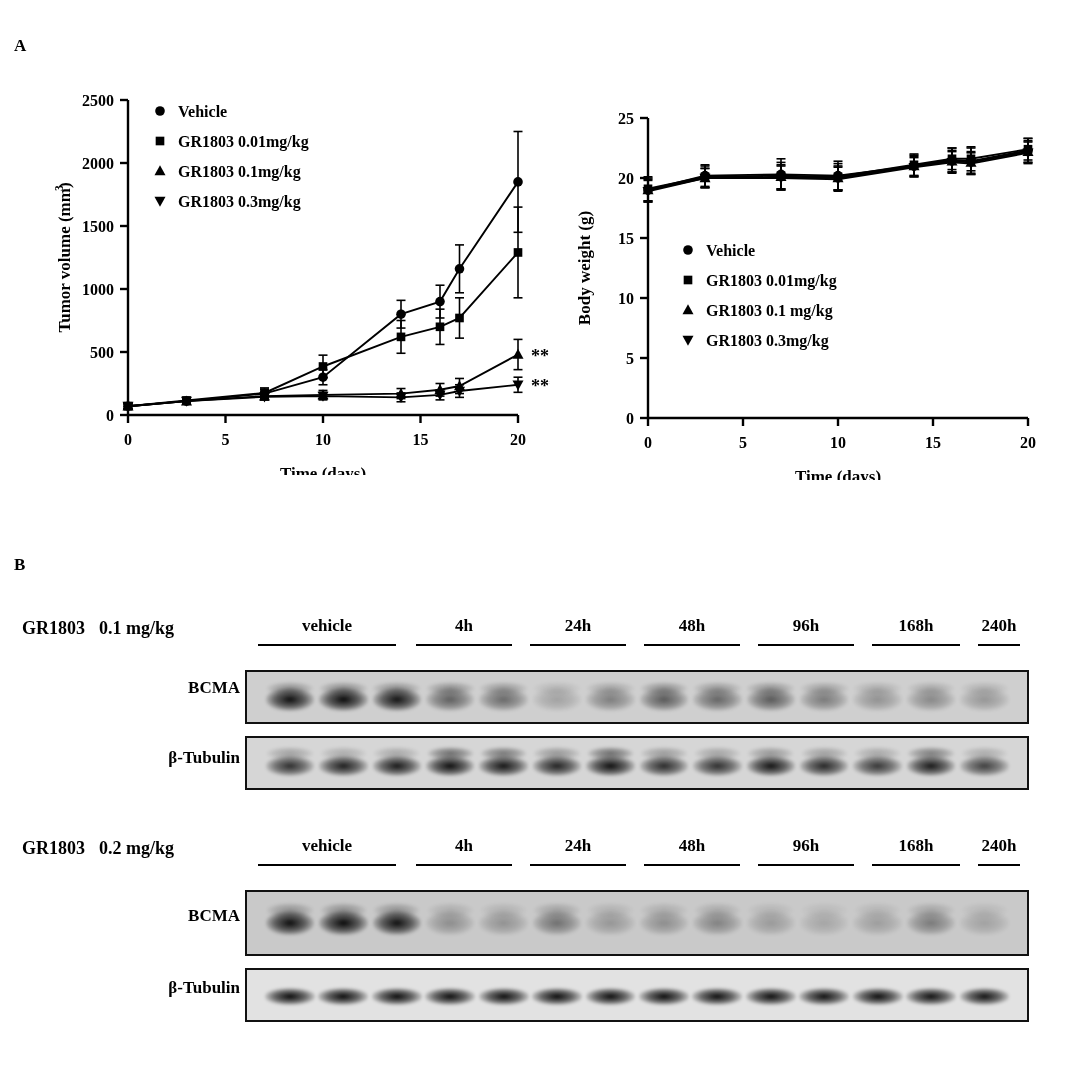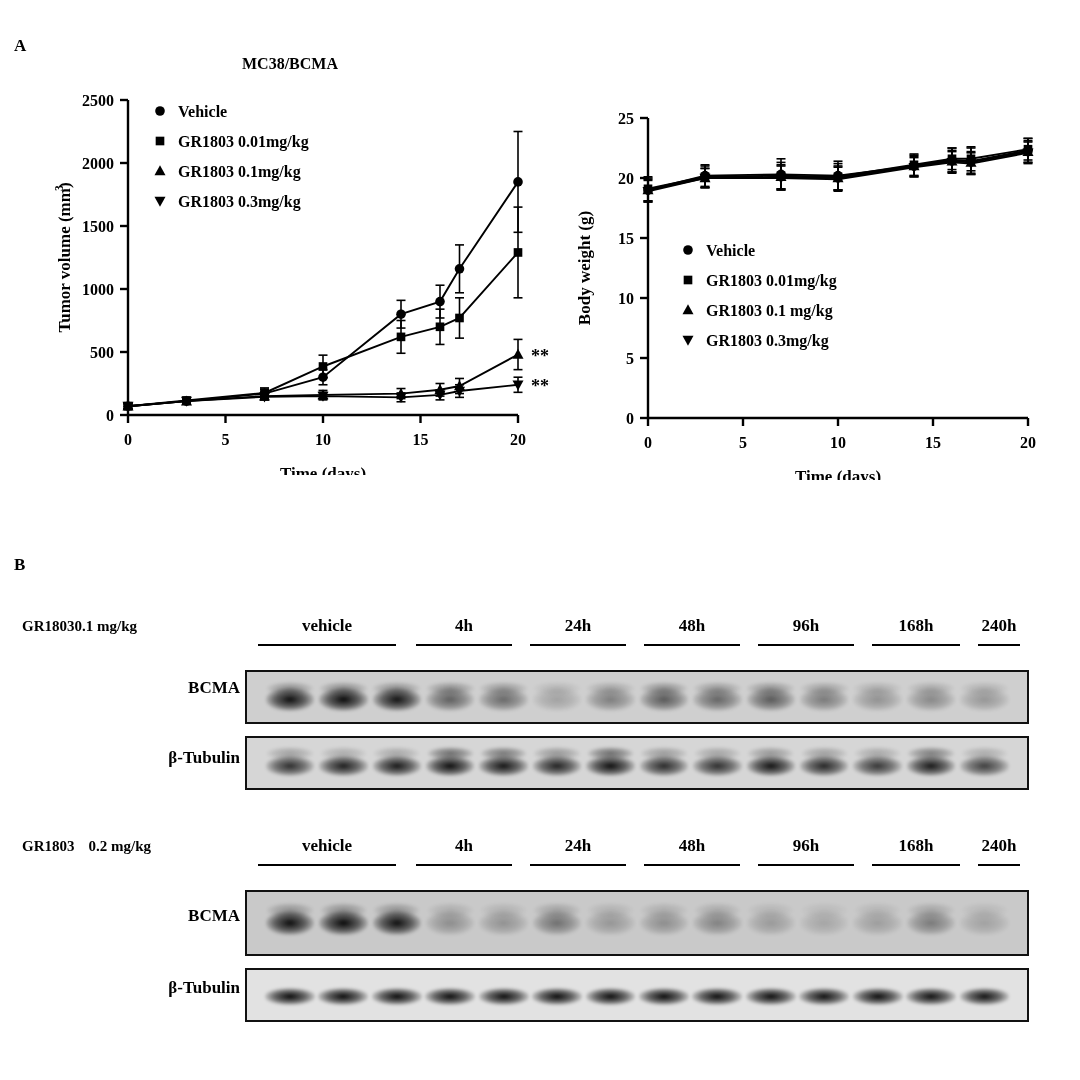--- a/index.html
+++ b/index.html
@@ -29,21 +29,21 @@
     position:absolute;width:100%;text-align:center;
     font-weight:bold;font-size:16px;top:0;
   }
 
   
   .blot-block{position:absolute;}
   .blot-header{
     position:absolute;display:flex;align-items:baseline;
   }
   .blot-dose{
-    font-size:15px;font-weight:bold;white-space:nowrap;
+    font-size:18px;font-weight:bold;white-space:nowrap;
     font-family:"Liberation Serif", serif;
   }
   .lane-labels{position:absolute;}
   .lane-label{
     position:absolute;text-align:center;font-size:17px;font-weight:bold;
     font-family:"Liberation Serif", serif;
   }
   .lane-rule{position:absolute;height:2px;background:#000;}
   .blot-row-label{
     position:absolute;font-size:17px;font-weight:bold;text-align:right;
@@ -55,21 +55,20 @@
   }
   .band{position:absolute;border-radius:45%;}
 </style>
 </head>
 <body>
 
 <div class="panel-letter" id="panelA-letter">A</div>
 <div class="panel-letter" id="panelB-letter">B</div>
 
 <div class="chart-wrap" id="chart-left">
-  <div class="chart-title">MC38/BCMA</div>
   <svg id="svg-left" width="520" height="420">
       <line x1="98" y1="360" x2="488" y2="360" stroke="#000" stroke-width="2.4"></line>
       <line x1="98" y1="45" x2="98" y2="360" stroke="#000" stroke-width="2.4"></line>
       <line x1="98" y1="360" x2="98" y2="368" stroke="#000" stroke-width="2.4"></line>
       <text x="98" y="390" text-anchor="middle" font-size="16" font-weight="bold" font-family="&quot;Liberation Serif&quot;, serif">0</text>
       <line x1="195.5" y1="360" x2="195.5" y2="368" stroke="#000" stroke-width="2.4"></line>
       <text x="195.5" y="390" text-anchor="middle" font-size="16" font-weight="bold" font-family="&quot;Liberation Serif&quot;, serif">5</text>
       <line x1="293" y1="360" x2="293" y2="368" stroke="#000" stroke-width="2.4"></line>
       <text x="293" y="390" text-anchor="middle" font-size="16" font-weight="bold" font-family="&quot;Liberation Serif&quot;, serif">10</text>
       <line x1="390.5" y1="360" x2="390.5" y2="368" stroke="#000" stroke-width="2.4"></line>
@@ -407,21 +406,21 @@
       <polygon points="128,214.3 122.48,224.32 133.52,224.32" fill="#000"></polygon>
       <text x="146" y="226" font-size="16" font-weight="bold" font-family="&quot;Liberation Serif&quot;, serif">GR1803 0.1 mg/kg</text>
       <polygon points="128,255.7 122.48,245.68 133.52,245.68" fill="#000"></polygon>
       <text x="146" y="256" font-size="16" font-weight="bold" font-family="&quot;Liberation Serif&quot;, serif">GR1803 0.3mg/kg</text>
     </svg>
 </div>
 
 <div class="blot-block" id="blot-1" style="left:0;top:600px;width:1080px;height:200px;">
   <div class="blot-header" style="left:22px;top:18px;">
     <span class="blot-dose">GR1803</span>
-    <span class="blot-dose" style="text-align:right;">0.1 mg/kg</span>
+    <span class="blot-dose" style="margin-left:14px;text-align:right;">0.1 mg/kg</span>
   </div>
   <div class="lane-labels" id="lanes-1">
       <div class="lane-label" style="left: 252px; top: 16px; width: 150px;">vehicle</div>
       <div class="lane-rule" style="left: 258px; top: 44px; width: 138px;"></div>
       <div class="lane-label" style="left: 410px; top: 16px; width: 108px;">4h</div>
       <div class="lane-rule" style="left: 416px; top: 44px; width: 96px;"></div>
       <div class="lane-label" style="left: 524px; top: 16px; width: 108px;">24h</div>
       <div class="lane-rule" style="left: 530px; top: 44px; width: 96px;"></div>
       <div class="lane-label" style="left: 638px; top: 16px; width: 108px;">48h</div>
       <div class="lane-rule" style="left: 644px; top: 44px; width: 96px;"></div>

